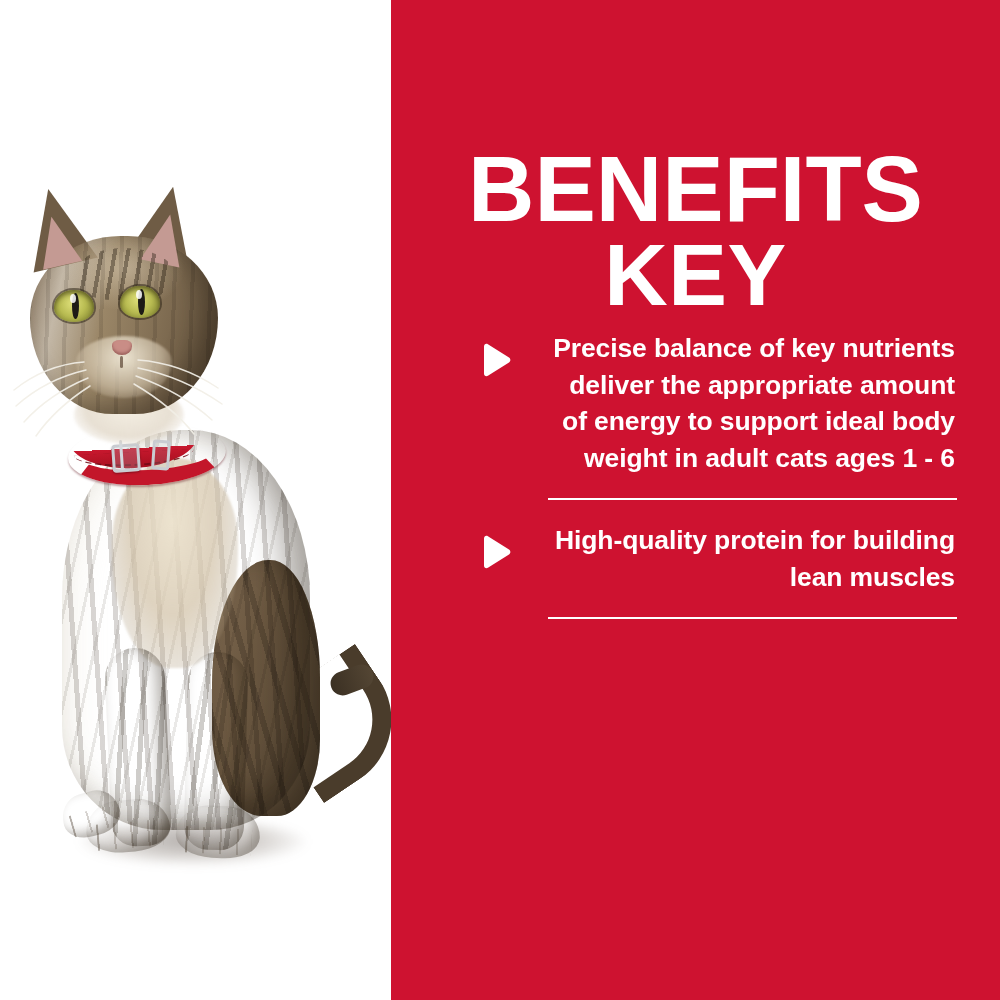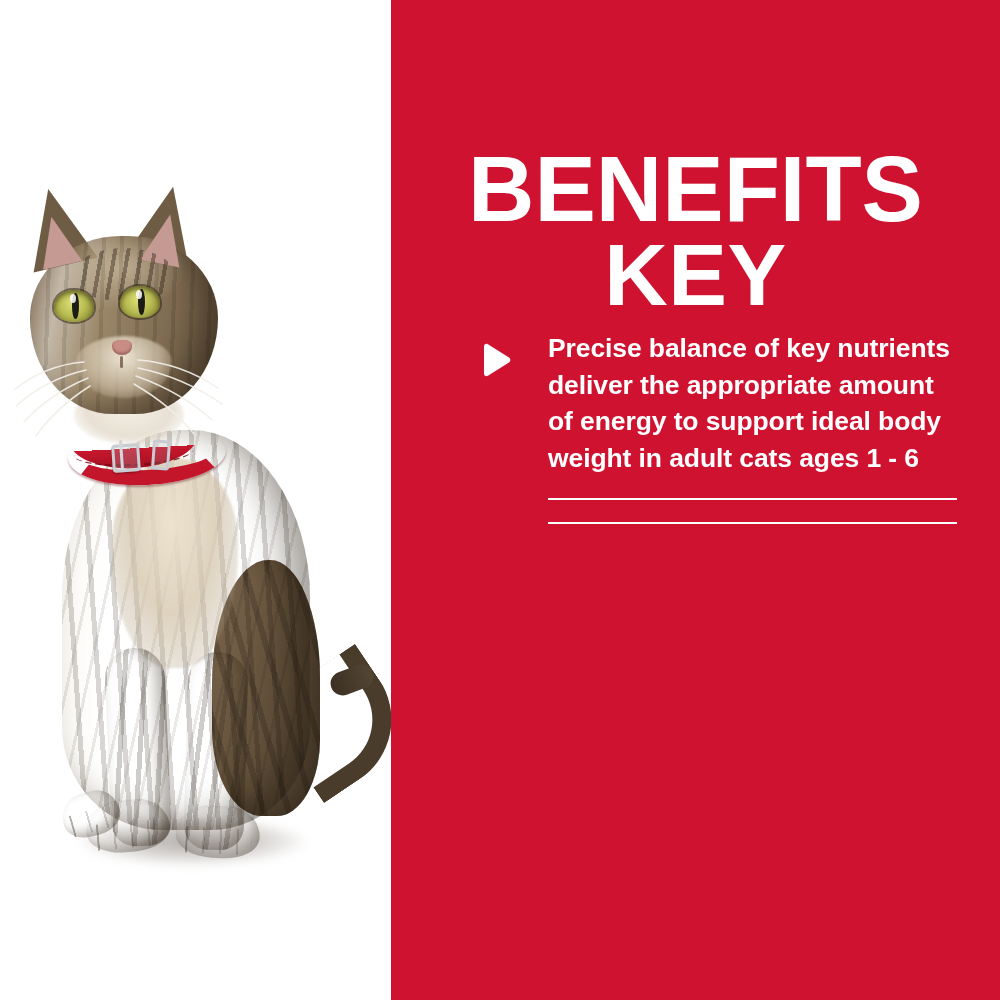--- a/index.html
+++ b/index.html
@@ -391,20 +391,21 @@
     left: 0;
     top: 330px;
     width: 609px;
   }
 
   .benefit {
     position: relative;
     display: flex;
     align-items: flex-start;
     padding: 0 45px 0 87px;
+    text-align: right;
   }
 
   .bullet-marker {
     position: absolute;
     left: 87px;
     top: 12px;
     width: 0;
     height: 0;
   }
   .bullet-marker svg { display:block; }
@@ -513,20 +514,28 @@
             <path d="M6 4.6 C6 2.3 8.0 1.1 9.9 2.3 L31.0 15.6 C32.8 16.7 32.8 19.3 31.0 20.4 L9.9 33.7 C8.0 34.9 6 33.7 6 31.4 Z" fill="#ffffff"></path>
           </svg>
         </span>
         <div class="benefit-text">Precise balance of key nutrients deliver the appropriate amount of energy to support ideal body weight in adult cats ages 1 - 6</div>
       </div>
 
       <div class="sep-wrap">
         <div class="divider"></div>
       </div>
 
+      <div class="benefit">
+        <span class="bullet-marker">
+          <svg width="36" height="36" viewBox="0 0 36 36" aria-hidden="true">
+            <path d="M6 4.6 C6 2.3 8.0 1.1 9.9 2.3 L31.0 15.6 C32.8 16.7 32.8 19.3 31.0 20.4 L9.9 33.7 C8.0 34.9 6 33.7 6 31.4 Z" fill="#ffffff"></path>
+          </svg>
+        </span>
+        <div class="benefit-text">High-quality protein for building lean muscles</div>
+      </div>
 
       <div class="sep-wrap">
         <div class="divider"></div>
       </div>
 
 
     </div>
   </div>
 
 </div>

